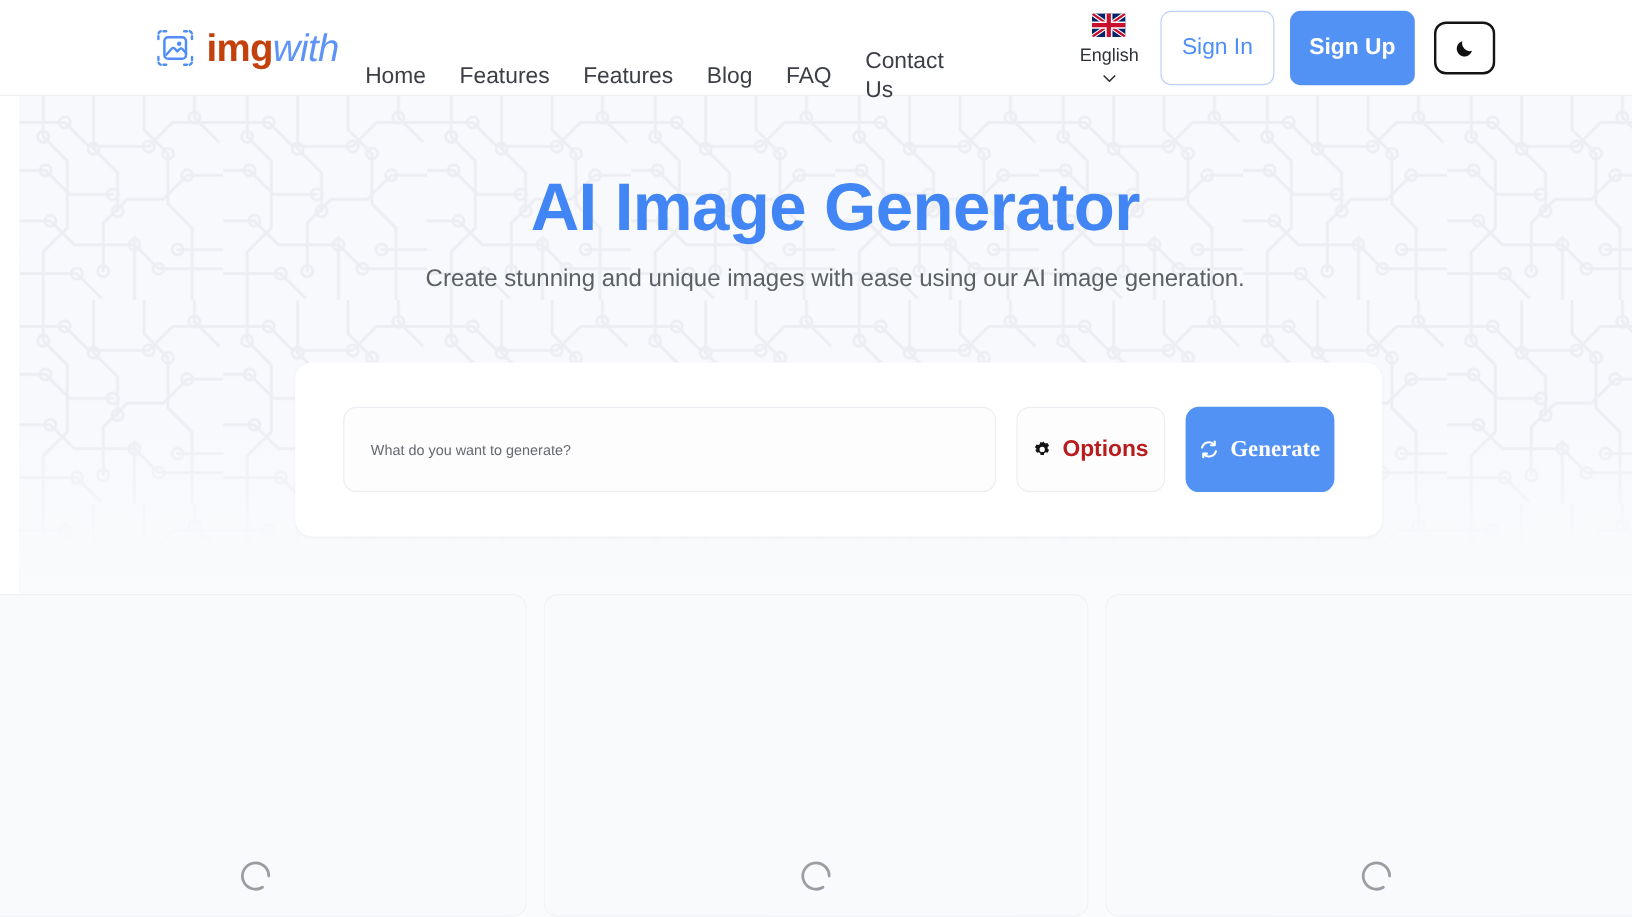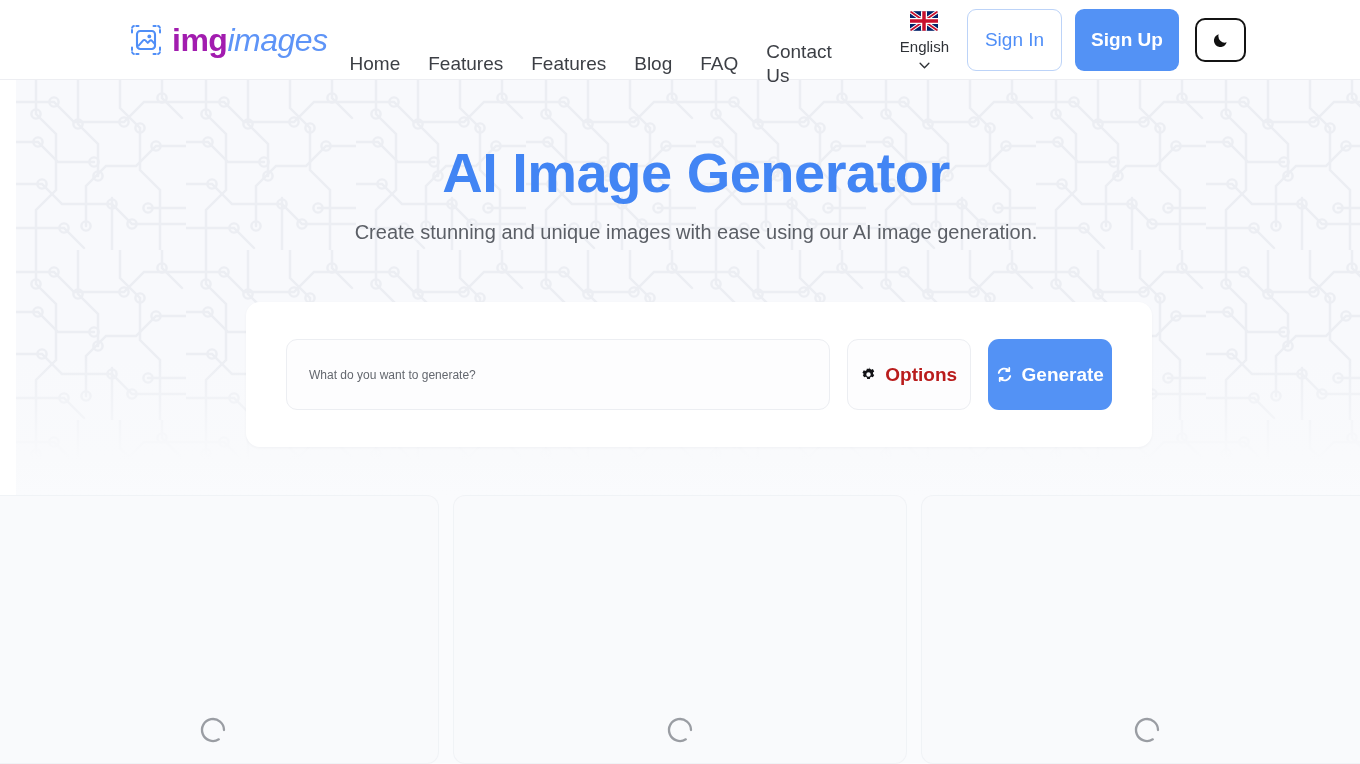--- a/index.html
+++ b/index.html
@@ -39,21 +39,21 @@
   }
 
   .brand-icon { width: 34px; height: 34px; display:block; }
 
   .brand-word {
     font-size: 32px;
     line-height: 1;
     letter-spacing: -0.5px;
     white-space: nowrap;
   }
-  .brand-word .w1 { font-weight: 700; color: #a21caf; }
+  .brand-word .w1 { font-weight: 700; color: #c2410c; }
   .brand-word .w2 { font-style: italic; font-weight: 400; color: #5e94f7; }
 
   .nav {
     display: flex;
     align-items: center;
     margin-left: 8px;
     gap: 0px;
     flex: 0 0 auto;
     margin-top: 48px;
   }
@@ -224,21 +224,21 @@
     width: 125px; height: 71px;
     border: none;
     border-radius: 11px;
     background: #5392f5;
     display:flex; align-items:center; justify-content:center;
     gap: 9px;
     cursor: pointer;
     font-size: 19px;
     font-weight: 700;
     color: #ffffff;
-    font-family: Liberation Sans, sans-serif;
+    font-family: Liberation Serif, serif;
   }
   .ic { width: 17px; height: 17px; display:block; flex:0 0 auto; }
 
   
   .results {
     position: absolute;
     top: 495px; left: 0;
     width: 1360px;
     height: 269px;
     background: #fafbfd;
@@ -280,21 +280,21 @@
       <svg class="brand-icon" viewBox="0 0 34 34" fill="none" xmlns="http://www.w3.org/2000/svg">
         <path d="M3 9.5V5.5a2.5 2.5 0 0 1 2.5-2.5h4" stroke="#4f8ef7" stroke-width="2" stroke-linecap="round" stroke-dasharray="2.4 2.4"></path>
         <path d="M31 9.5V5.5A2.5 2.5 0 0 0 28.5 3h-4" stroke="#4f8ef7" stroke-width="2" stroke-linecap="round" stroke-dasharray="2.4 2.4"></path>
         <path d="M3 24.5v4A2.5 2.5 0 0 0 5.5 31h4" stroke="#4f8ef7" stroke-width="2" stroke-linecap="round" stroke-dasharray="2.4 2.4"></path>
         <path d="M31 24.5v4a2.5 2.5 0 0 1-2.5 2.5h-4" stroke="#4f8ef7" stroke-width="2" stroke-linecap="round" stroke-dasharray="2.4 2.4"></path>
         <rect x="8" y="8" width="18" height="18" rx="3.2" stroke="#4f8ef7" stroke-width="2.1"></rect>
         <circle cx="20.3" cy="13.4" r="1.9" fill="#4f8ef7"></circle>
         <path d="M9.6 22.6l4.6-5.2a1.5 1.5 0 0 1 2.2-.05l2.4 2.5 2-2.1a1.5 1.5 0 0 1 2.2.05l3.1 3.6" stroke="#4f8ef7" stroke-width="2" stroke-linecap="round" stroke-linejoin="round"></path>
       </svg>
     </span>
-    <span class="brand-word"><span class="w1">img</span><span class="w2">images</span></span>
+    <span class="brand-word"><span class="w1">img</span><span class="w2">with</span></span>
   </div>
 
   <nav class="nav">
     <div class="nav-item">Home</div>
     <div class="nav-item">Features</div>
     <div class="nav-item">Features</div>
     <div class="nav-item">Blog</div>
     <div class="nav-item">FAQ</div>
     <div class="nav-item wrap">Contact Us</div>
   </nav>

